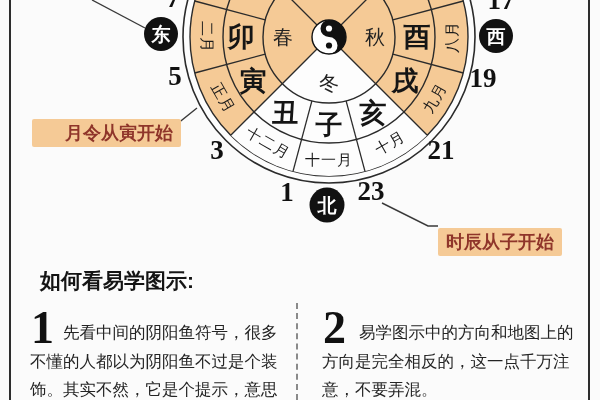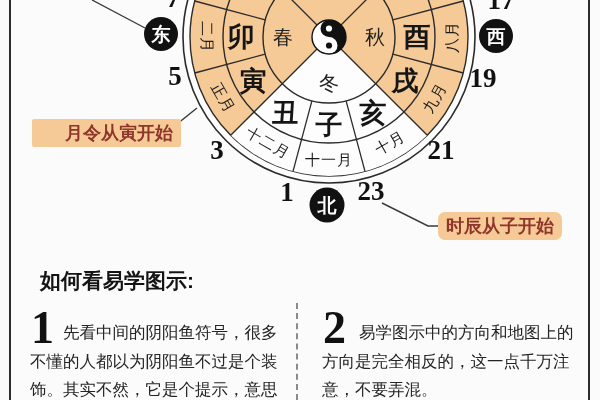--- a/index.html
+++ b/index.html
@@ -130,21 +130,21 @@
       <circle cx="327" cy="205" r="17.5" fill="#111"></circle>
       <text class="t-dir" x="327" y="212" text-anchor="middle">北</text>
     </g>
 
     <path class="leader" d="M92,0 L145,28"></path>
     <path class="leader" d="M153,132 L167,132 L197,108"></path>
     <path class="leader" d="M382,203 L428,226 L438,226"></path>
   </svg>
 
   <div class="callout" style="left:32px;top:119px;padding-left:33px;">月令从寅开始</div>
-  <div class="callout" style="left:438px;top:212px;border-radius:7px;">时辰从子开始</div>
+  <div class="callout" style="left:438px;top:228px;">时辰从子开始</div>
 
   <h2 class="guide-heading">如何看易学图示:</h2>
 
   <div class="divider"></div>
 
   <div class="guide-item one">
     <span class="num">1</span>
     <p>先看中间的阴阳鱼符号，很多不懂的人都以为阴阳鱼不过是个装饰。其实不然，它是个提示，意思</p>
   </div>
 

